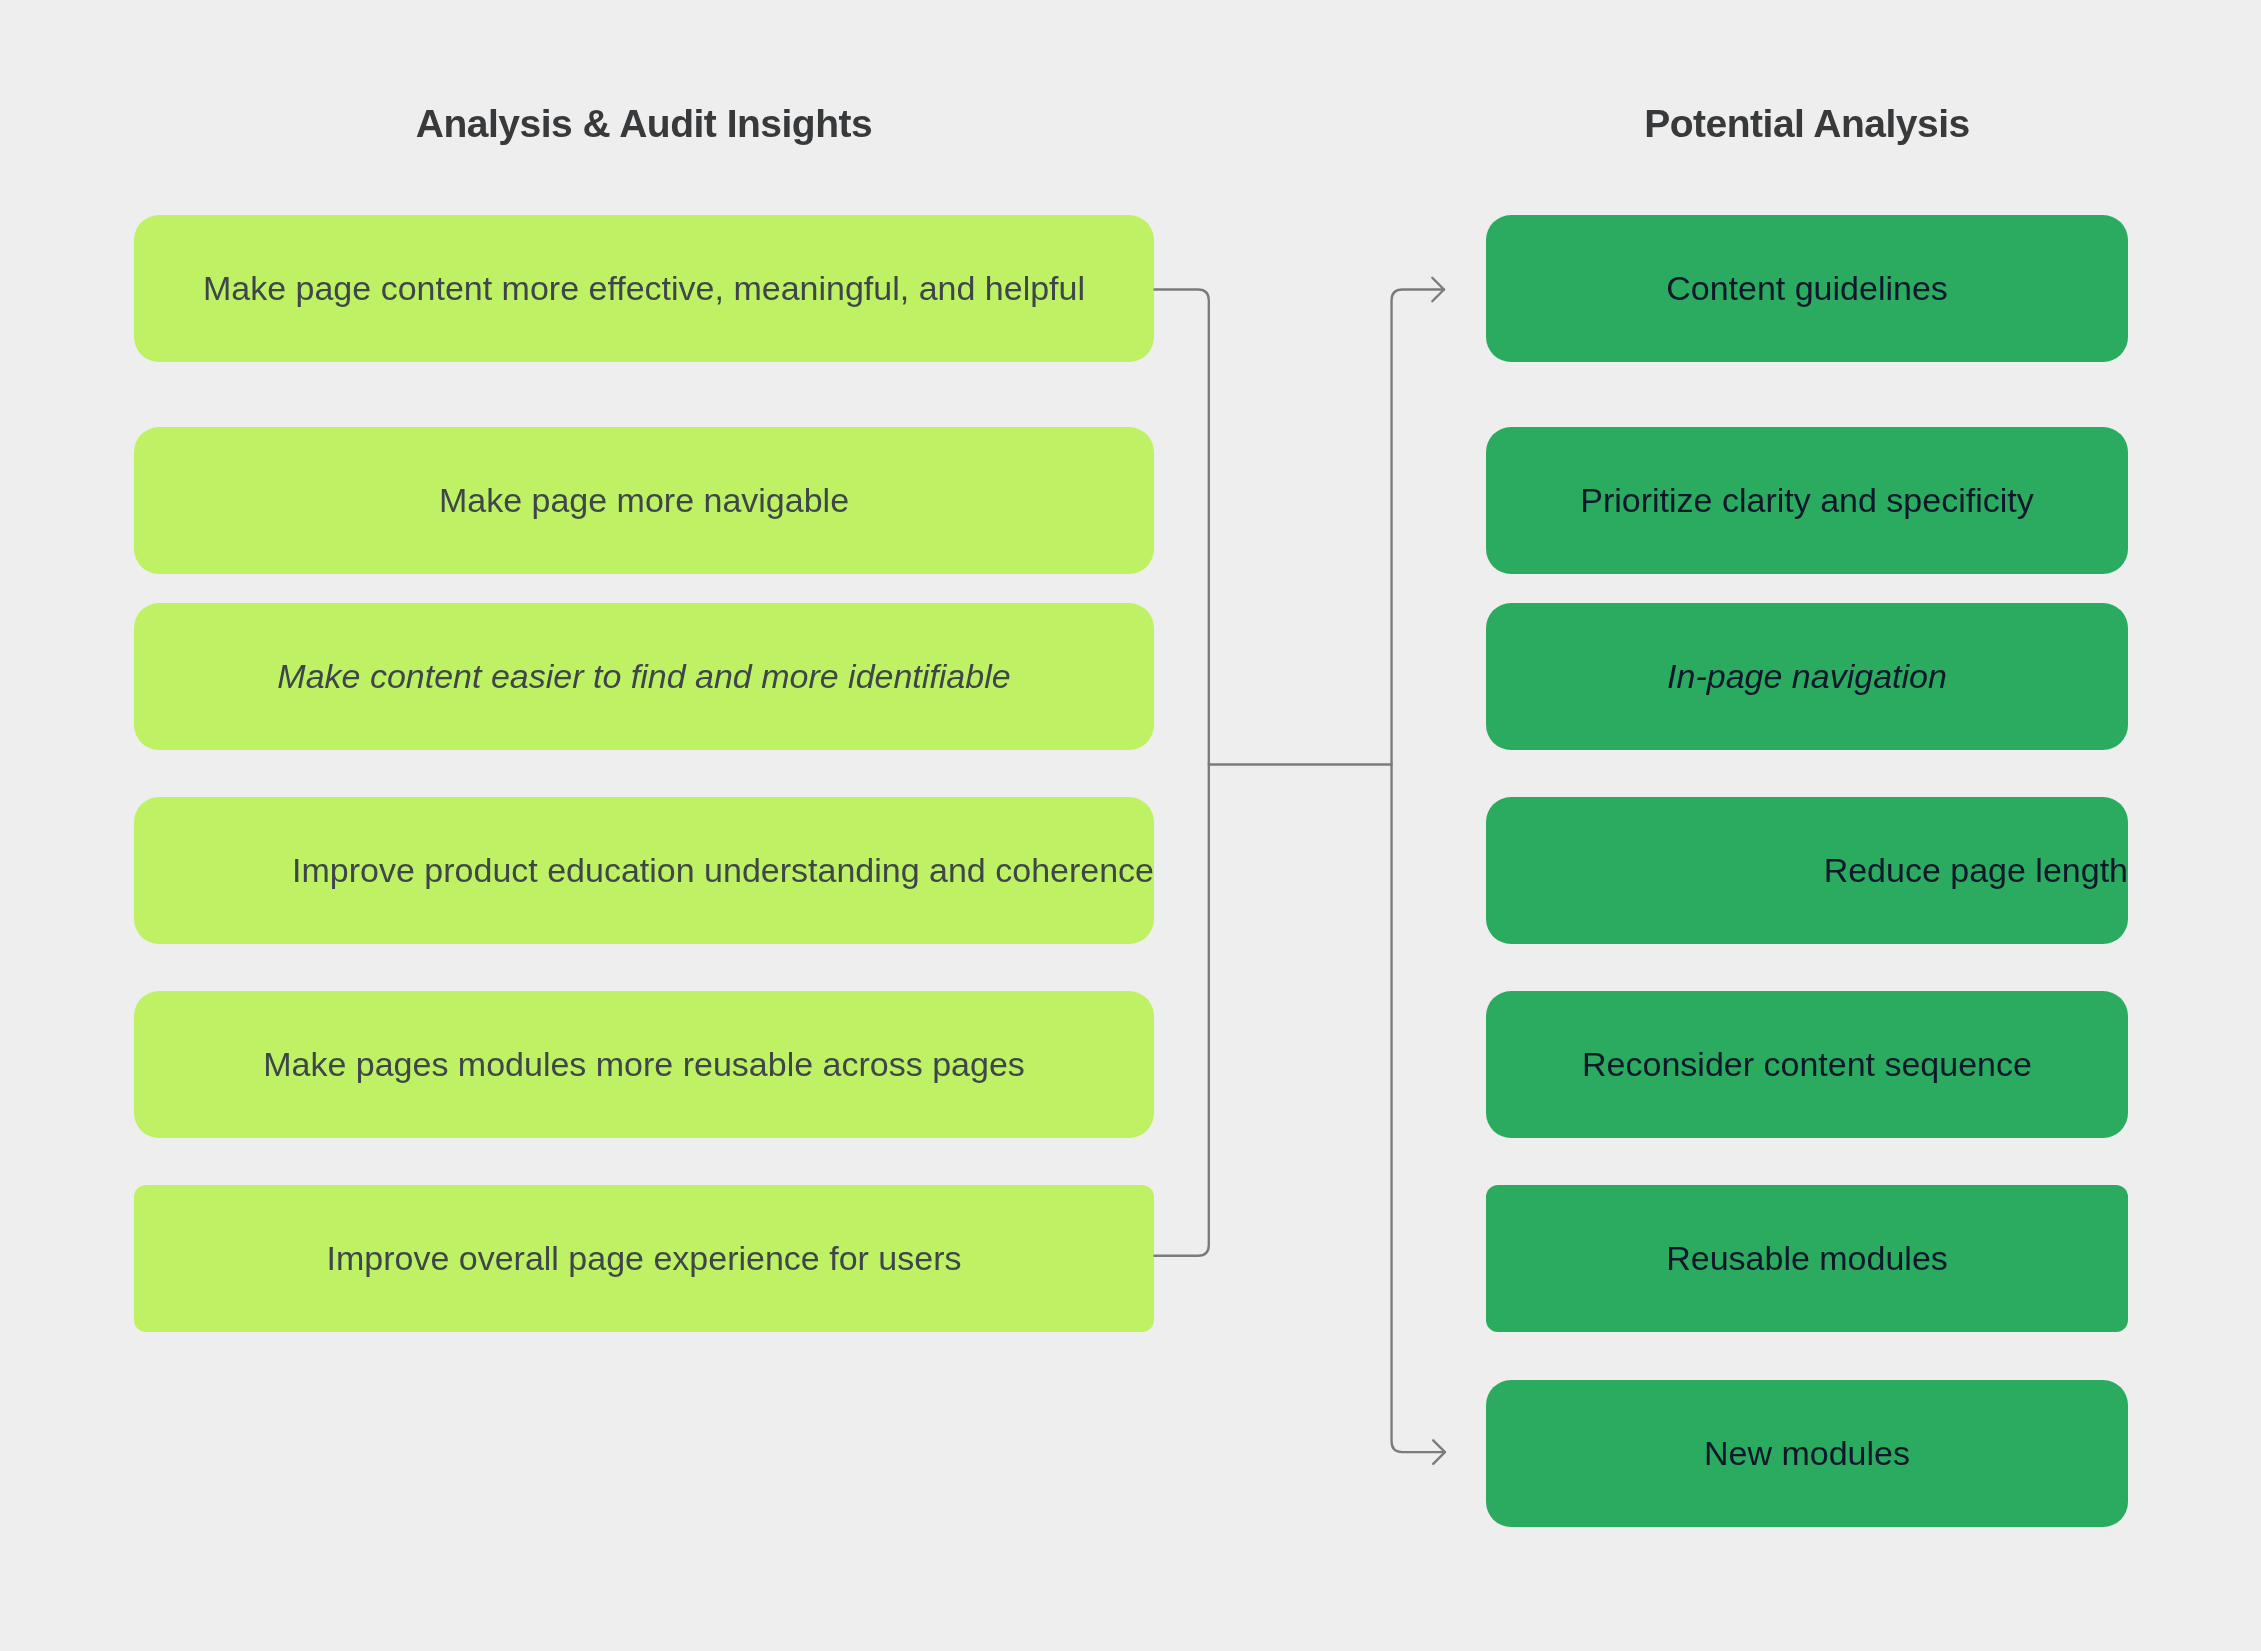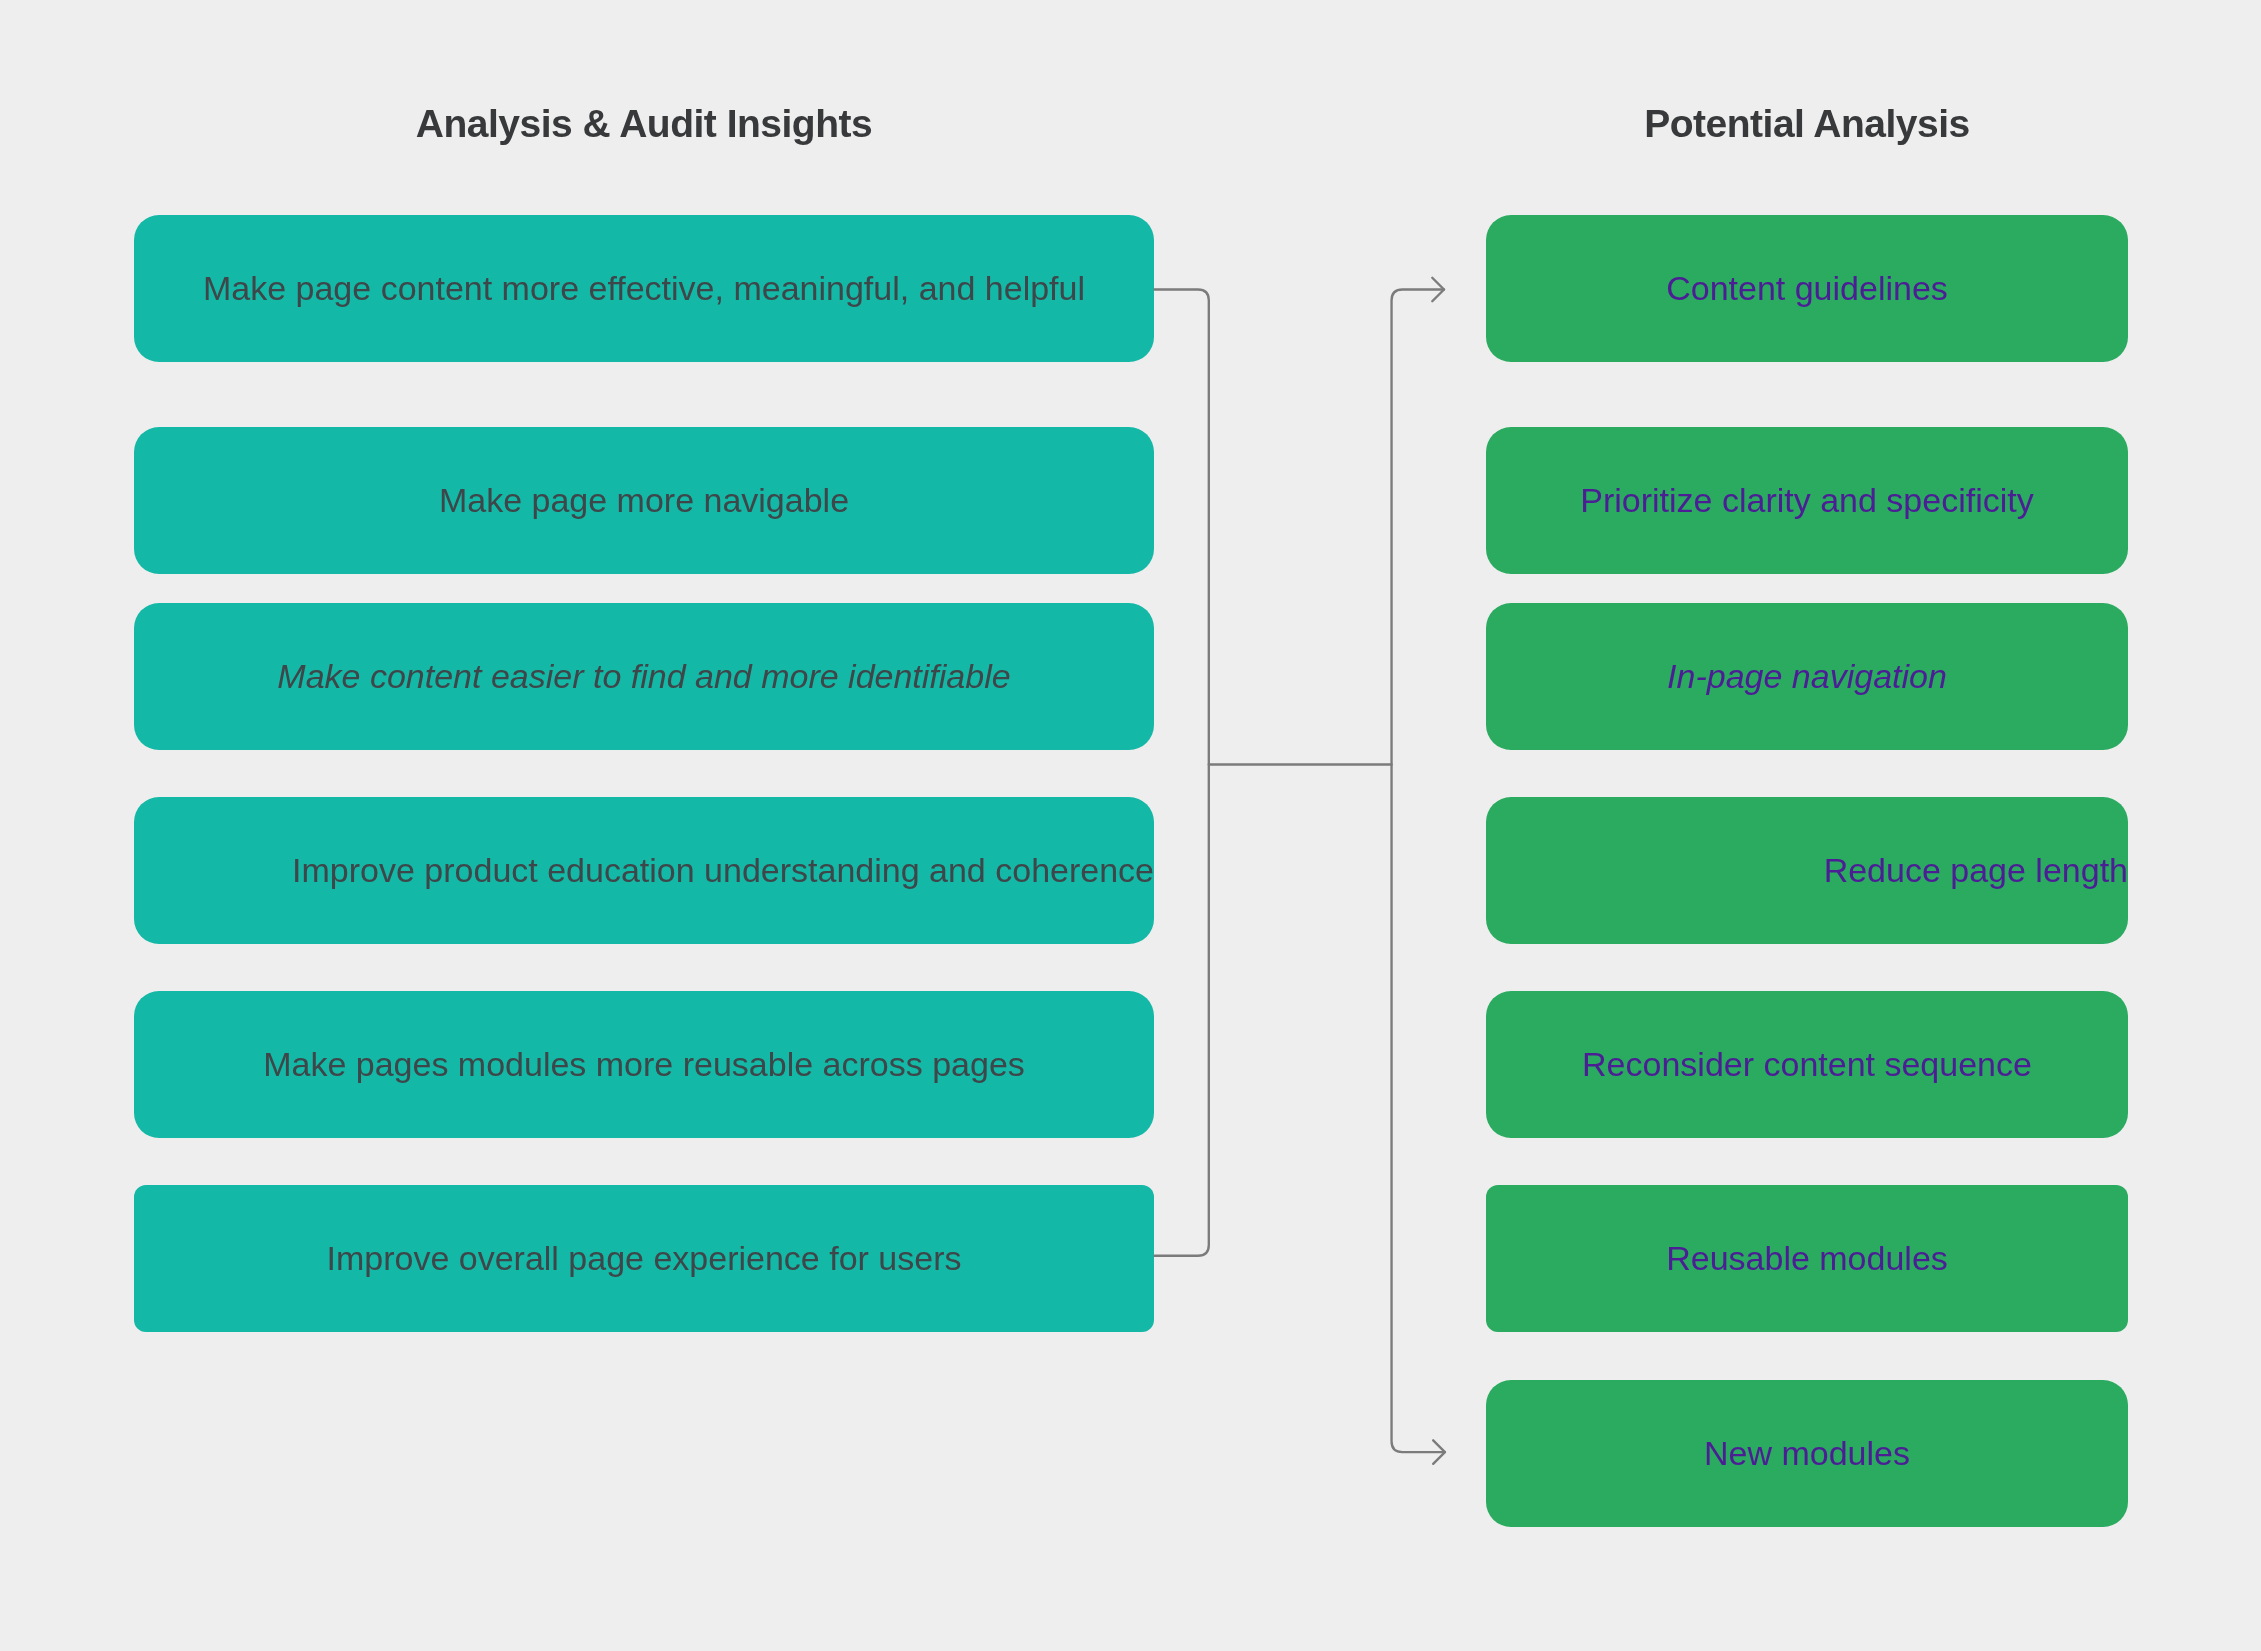--- a/index.html
+++ b/index.html
@@ -34,28 +34,28 @@
     display: flex;
     align-items: center;
     justify-content: center;
     text-align: center;
     font-size: 34px;
     line-height: 1.25;
   }
   .card.insight {
     left: 134px;
     width: 1020px;
-    background: #14b8a6;
+    background: #bef264;
     color: #3e4649;
   }
   .card.solution {
     left: 1486px;
     width: 642px;
     background: #2aab60;
-    color: #4c1d95;
+    color: #0f172a;
   }
 
   
   .row0 { top: 215px; }
   .row1 { top: 427px; }
   .row2 { top: 603px; font-style: italic; }
   .row3 { top: 797px; justify-content: flex-end; }
   .row4 { top: 991px; }
   .row5 { top: 1185px; border-radius: 12px; }
   .row6 { top: 1380px; }

